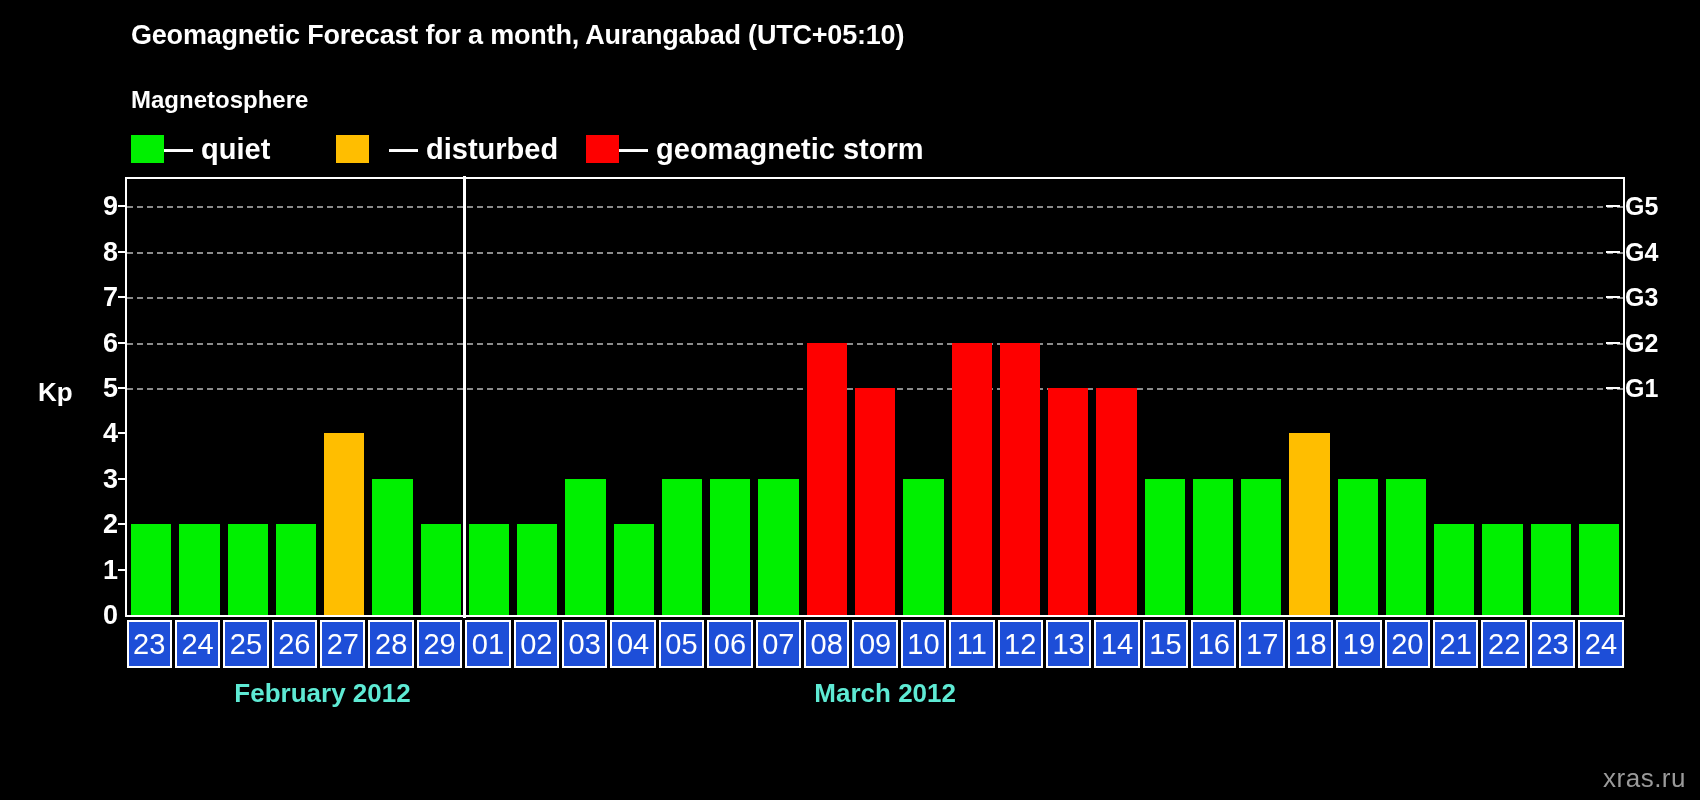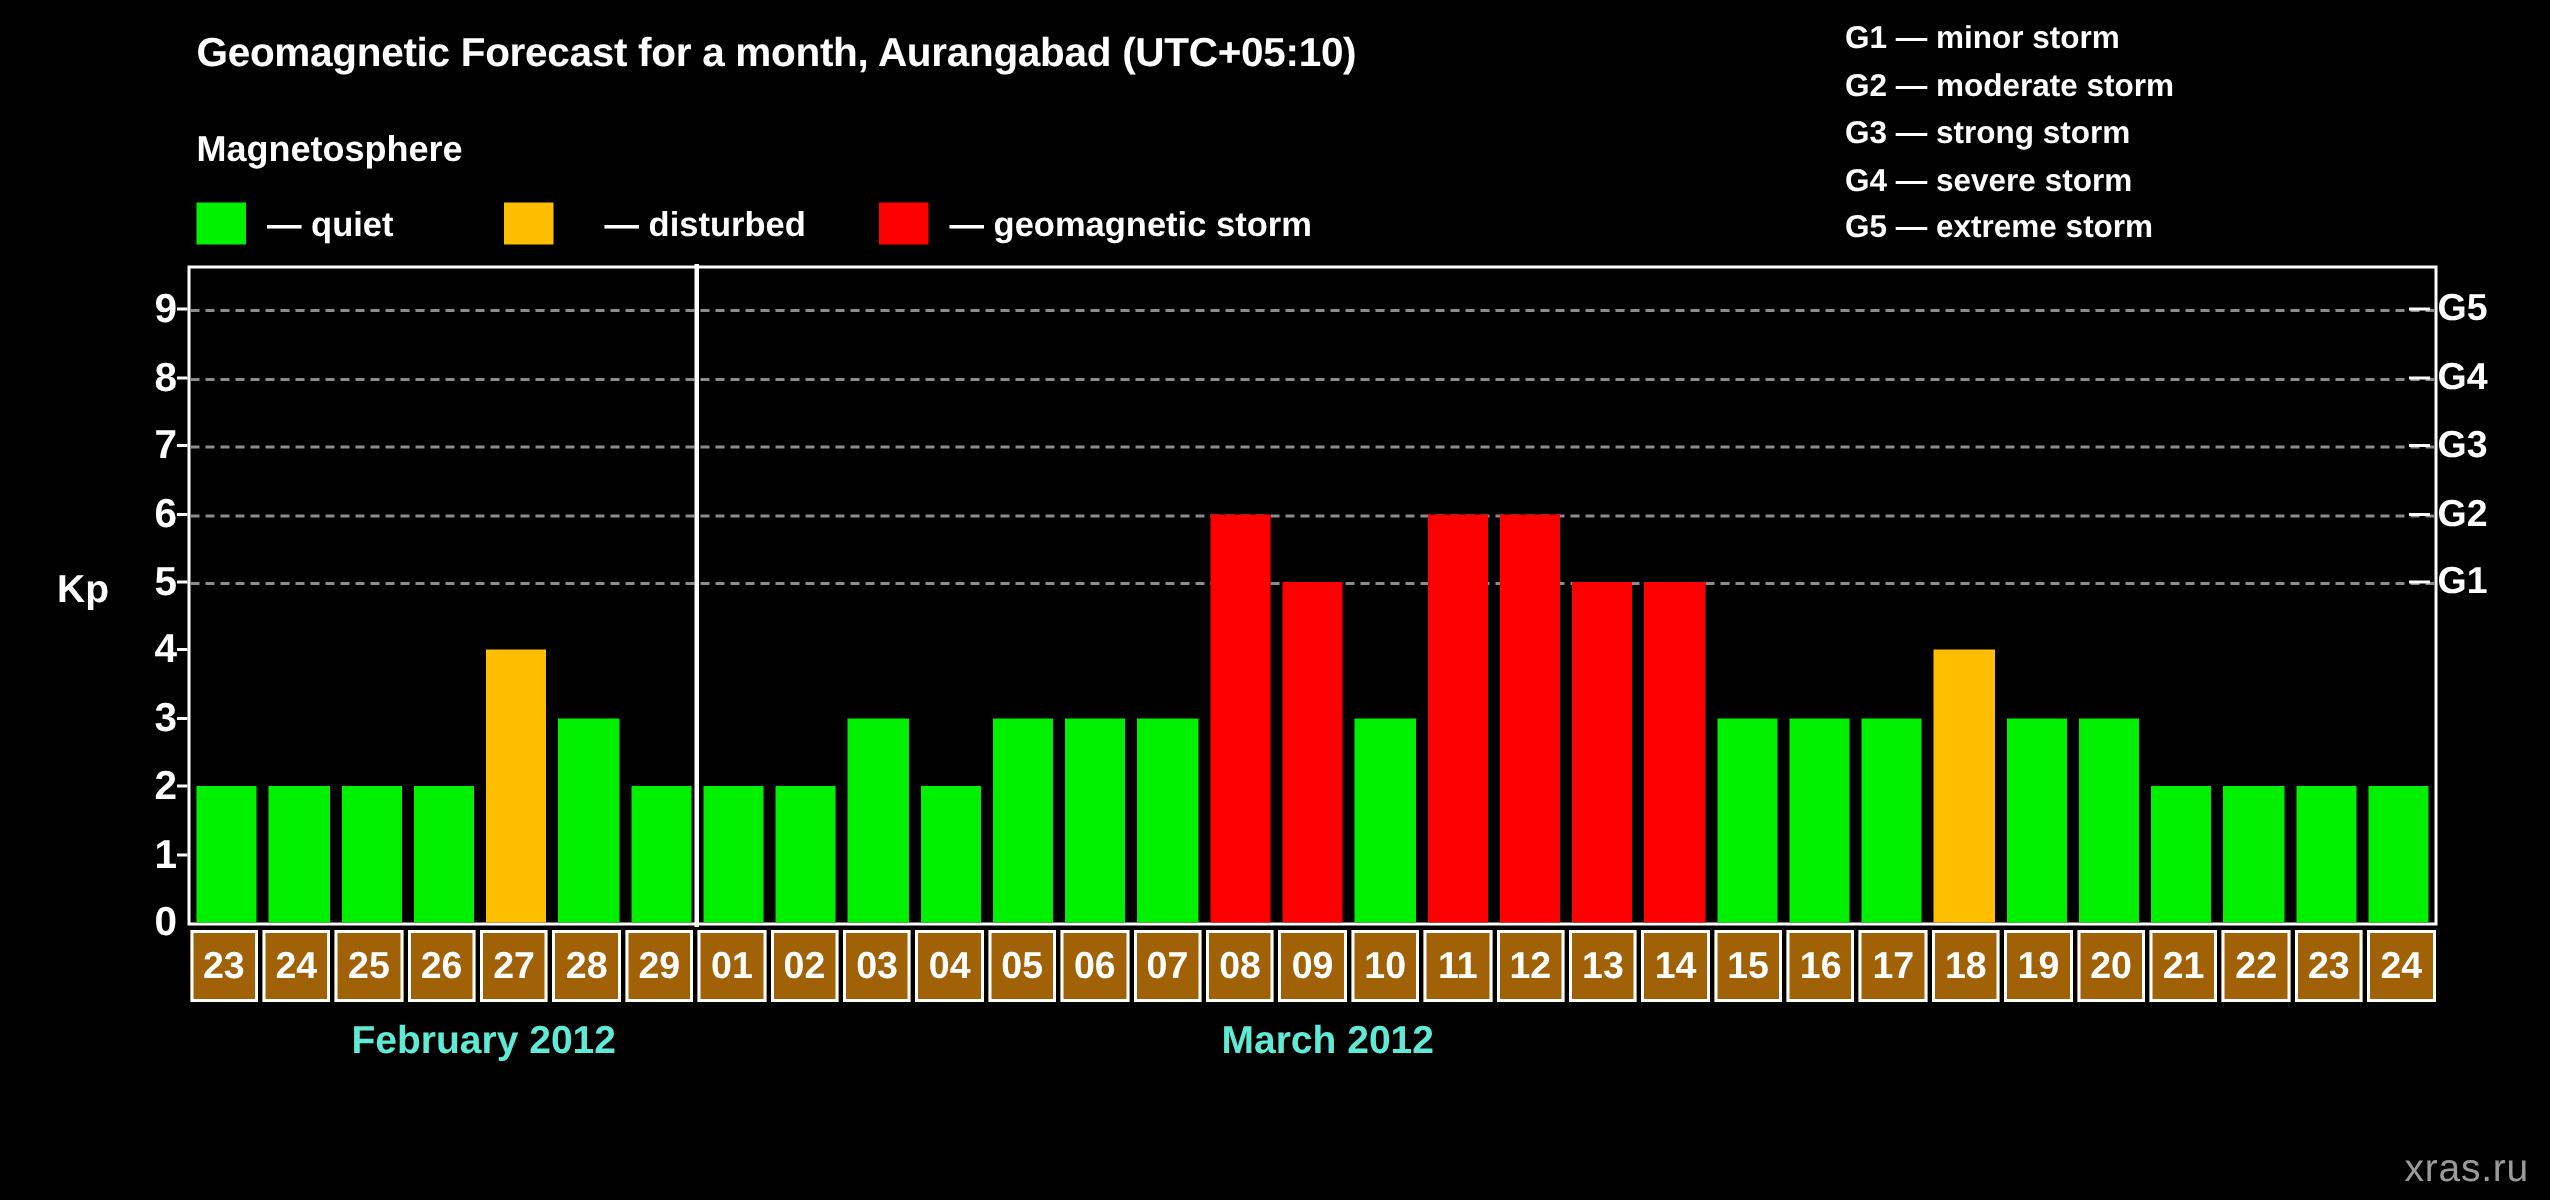--- a/index.html
+++ b/index.html
@@ -19,21 +19,21 @@
   }
   .subtitle{
     position:absolute;left:131px;top:86px;
     font-size:24px;font-weight:bold;color:#fff;white-space:nowrap;
   }
 
   
   .mlegend{position:absolute;left:131px;top:133px;height:32px;}
   .mlg-item{position:absolute;top:0;display:flex;align-items:center;height:32px;white-space:nowrap;}
   .mlg-swatch{width:33px;height:28px;display:inline-block;}
-  .mlg-text{font-size:23px;font-weight:bold;color:#fff;margin-left:14px;}
+  .mlg-text{font-size:29px;font-weight:bold;color:#fff;}
 
   
   .glegend{position:absolute;left:1230px;top:10px;}
   .glegend-row{
     font-size:21px;font-weight:bold;color:#fff;
     line-height:31.5px;white-space:nowrap;
   }
 
   
   .plot-wrap{position:absolute;left:125px;top:177px;width:1500px;height:440px;}
@@ -86,21 +86,21 @@
   .gtickmarks{position:absolute;left:0;top:177px;width:1700px;height:440px;}
 
   
   .daystrip{
     position:absolute;left:125px;top:620px;width:1500px;height:48px;
     display:flex;
   }
   .daybox{
     flex:1 1 0;margin:0 1.5px;border:2px solid #ffffff;box-sizing:border-box;
     display:flex;align-items:center;justify-content:center;
-    font-size:25px;font-weight:bold;color:#ffffff;background:#a16207;
+    font-size:29px;font-weight:normal;color:#ffffff;background:#1d4ed8;
   }
 
   
   .month-caption{
     position:absolute;top:678px;font-size:26px;font-weight:bold;color:#5eead4;
     white-space:nowrap;
   }
 
   
   .watermark{
@@ -125,27 +125,20 @@
       <div class="mlg-item" style="left: 205px; gap: 20px;">
         <span class="mlg-swatch" style="background: rgb(255, 190, 0);"></span>
         <span class="mlg-text">— disturbed</span>
       </div>
       <div class="mlg-item" style="left: 455px;">
         <span class="mlg-swatch" style="background: rgb(254, 0, 0);"></span>
         <span class="mlg-text">— geomagnetic storm</span>
       </div>
     </div>
 
-  <div class="glegend">
-      <div class="glegend-row">G1 — minor storm</div>
-      <div class="glegend-row">G2 — moderate storm</div>
-      <div class="glegend-row">G3 — strong storm</div>
-      <div class="glegend-row">G4 — severe storm</div>
-      <div class="glegend-row">G5 — extreme storm</div>
-    </div>
 
   <div class="ylabel-kp">Kp</div>
   <div class="yticks">
       <div class="ytick" style="top: 438px;">0</div>
       <div class="ytick" style="top: 392.583px;">1</div>
       <div class="ytick" style="top: 347.167px;">2</div>
       <div class="ytick" style="top: 301.75px;">3</div>
       <div class="ytick" style="top: 256.333px;">4</div>
       <div class="ytick" style="top: 210.917px;">5</div>
       <div class="ytick" style="top: 165.5px;">6</div>

